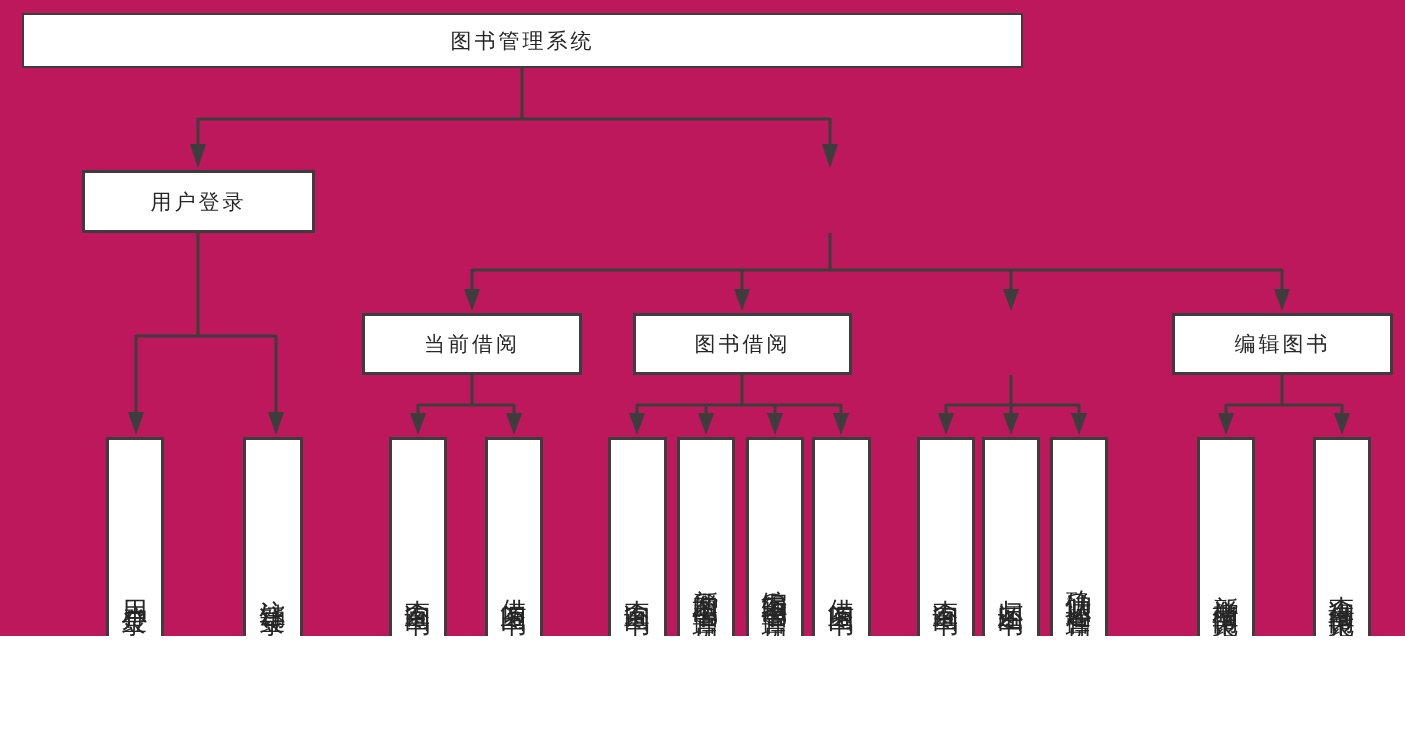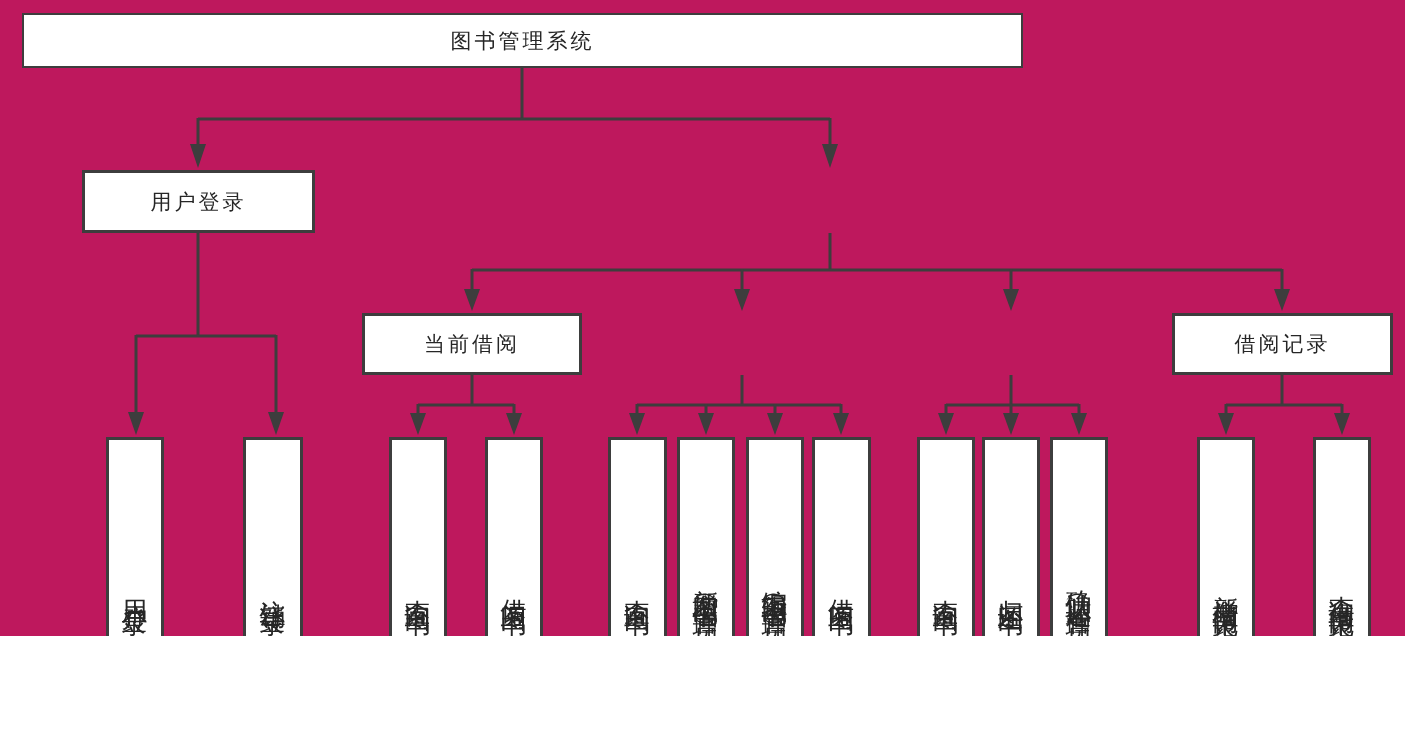--- a/index.html
+++ b/index.html
@@ -143,22 +143,25 @@
     <span class="hlabel">图书管理系统</span>
   </div>
 
   <div class="node" style="left:82px; top:170px; width:233px; height:63px;">
     <span class="hlabel">用户登录</span>
   </div>
 
   <div class="node" style="left:362px; top:313px; width:220px; height:62px;">
     <span class="hlabel">当前借阅</span>
   </div>
+  <div class="node" style="left:633px; top:313px; width:219px; height:62px;">
+    <span class="hlabel">图书借阅</span>
+  </div>
   <div class="node" style="left:1172px; top:313px; width:221px; height:62px;">
-    <span class="hlabel">借阅记录</span>
+    <span class="hlabel">编辑图书</span>
   </div>
 
   <div class="leaf" style="left:106px; width:58px;">
     <span class="vlabel">用户登录</span>
   </div>
   <div class="leaf" style="left:243px; width:60px;">
     <span class="vlabel">注销登录</span>
   </div>
 
   <div class="leaf" style="left:389px; width:58px;">

